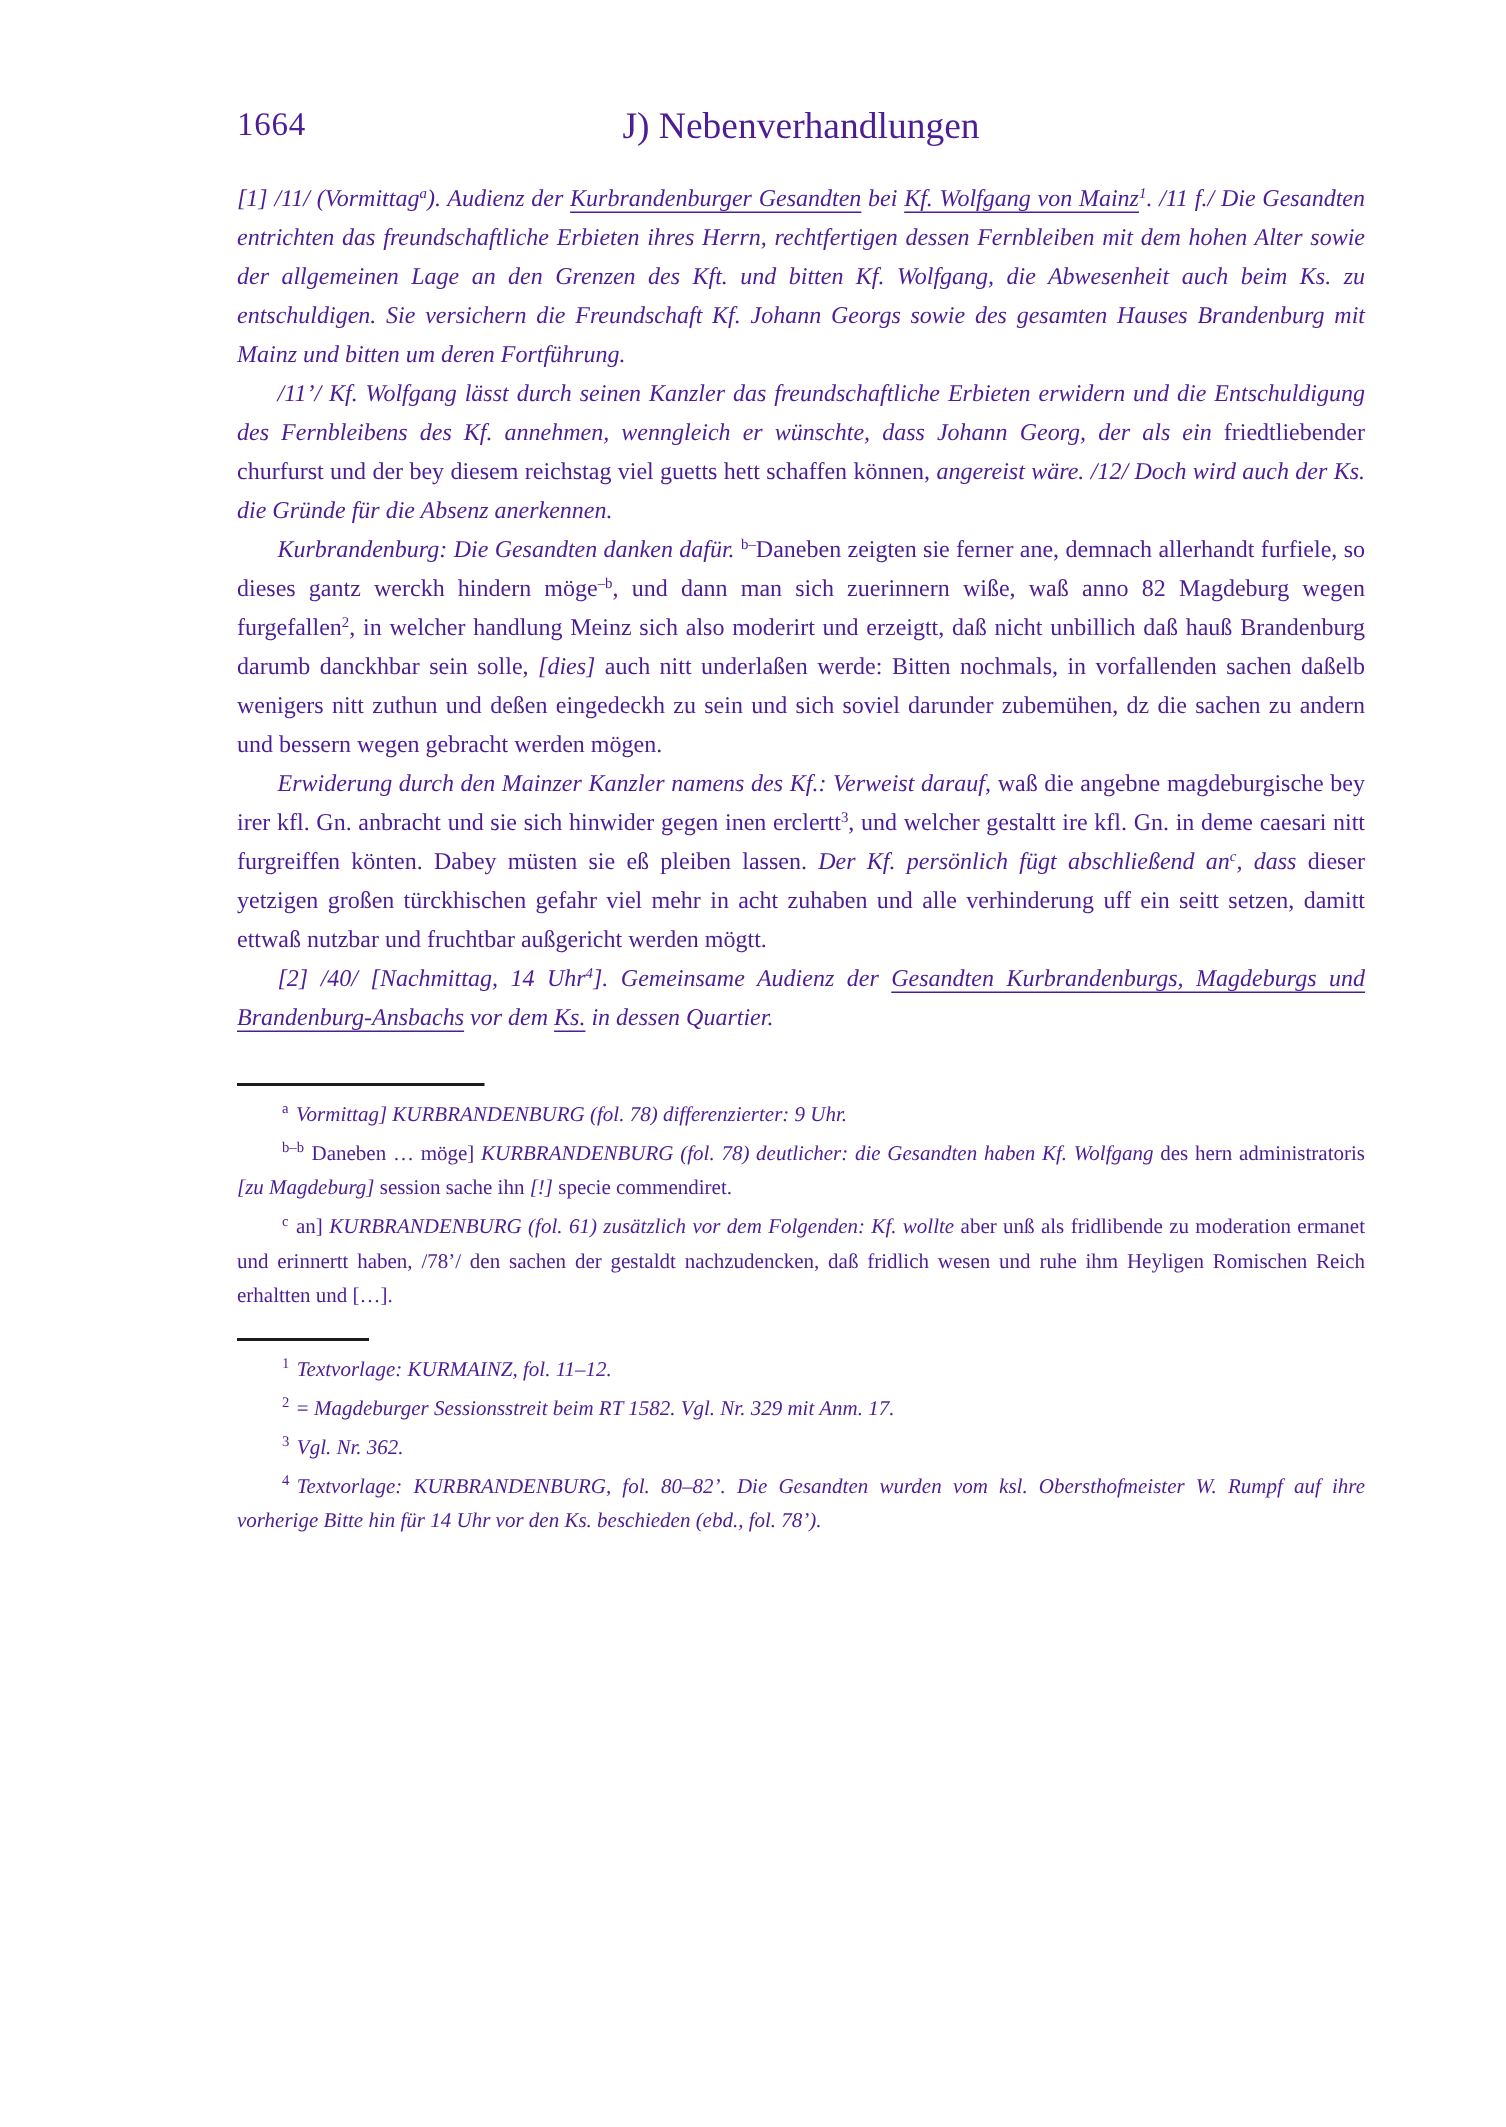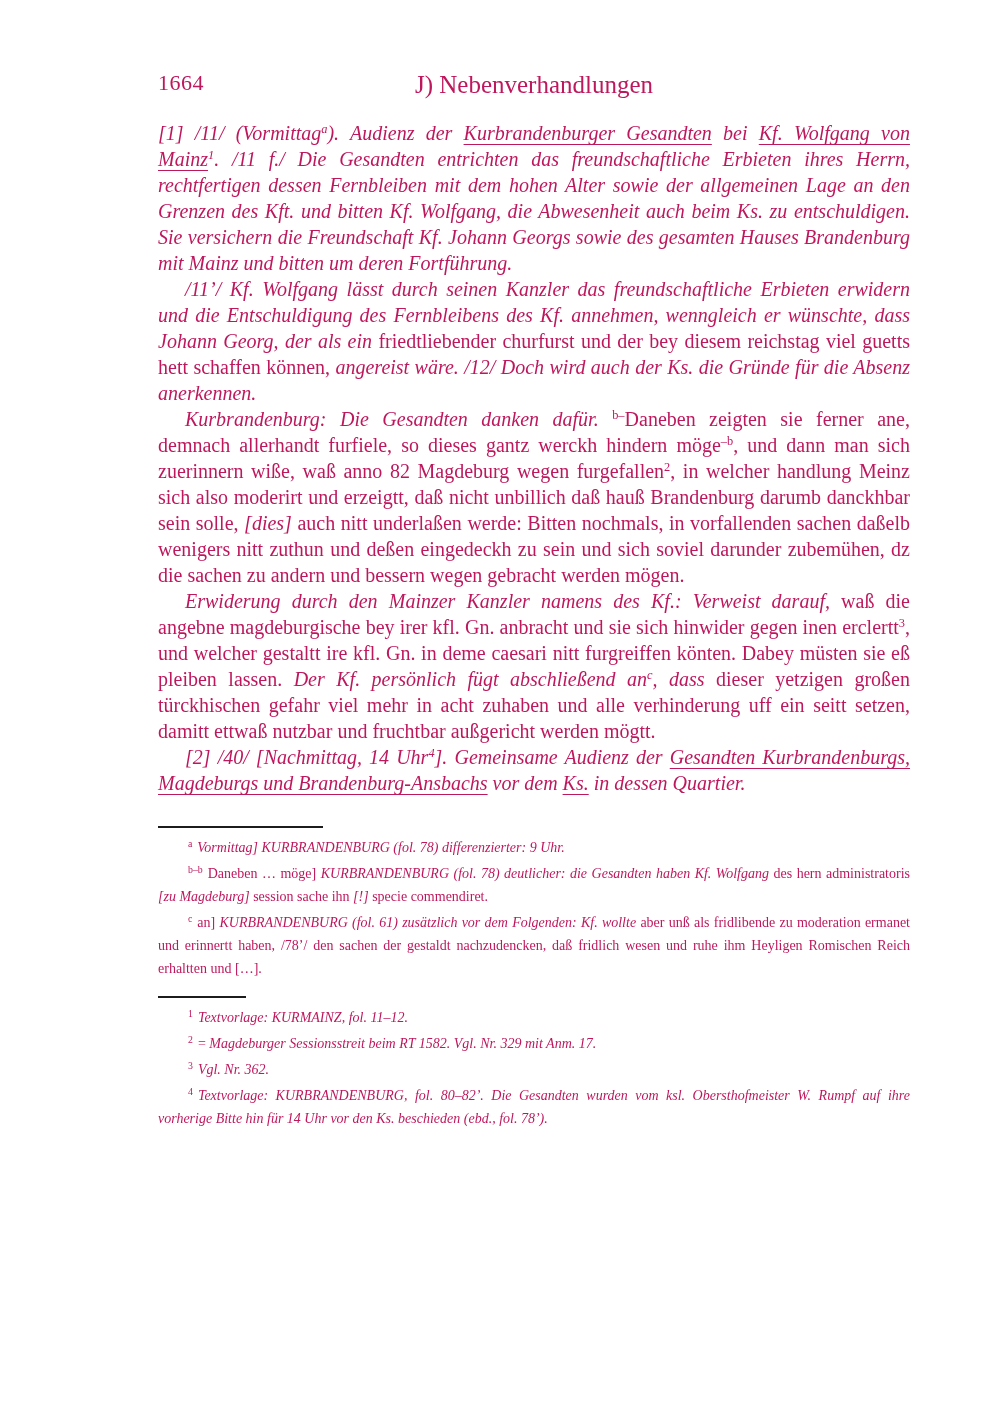--- a/index.html
+++ b/index.html
@@ -2,21 +2,21 @@
 <html lang="de"><head>
 <meta charset="utf-8">
 <style>
   html, body { margin: 0; padding: 0; background: #e8e8e8; }
   .page {
     position: relative;
     width: 1004px;
     height: 1418px;
     margin: 0 auto;
     background: #ffffff;
-    color: #be185d;
+    color: #4c1d95;
     font-family: "Liberation Serif", "DejaVu Serif", serif;
     box-sizing: border-box;
     padding: 70px 94px 0 158px;
     overflow: hidden;
   }
   .running-header {
     position: relative;
     width: 752px;
     height: 28px;
     margin-bottom: 22px;
@@ -29,21 +29,21 @@
   }
   .running-title {
     position: absolute;
     left: 0; right: 0; top: 1px;
     text-align: center;
     font-size: 25px;
   }
   .body-text { width: 752px; }
   .para {
     margin: 0;
-    font-size: 20px;
+    font-size: 16px;
     line-height: 26px;
     text-align: justify;
     hyphens: none;
   }
   .para.indent { text-indent: 27px; }
   .it { font-style: italic; }
   .ul { text-decoration: underline; text-underline-offset: 4px; text-decoration-thickness: 1px; }
   sup {
     font-size: 0.62em;
     line-height: 0;

